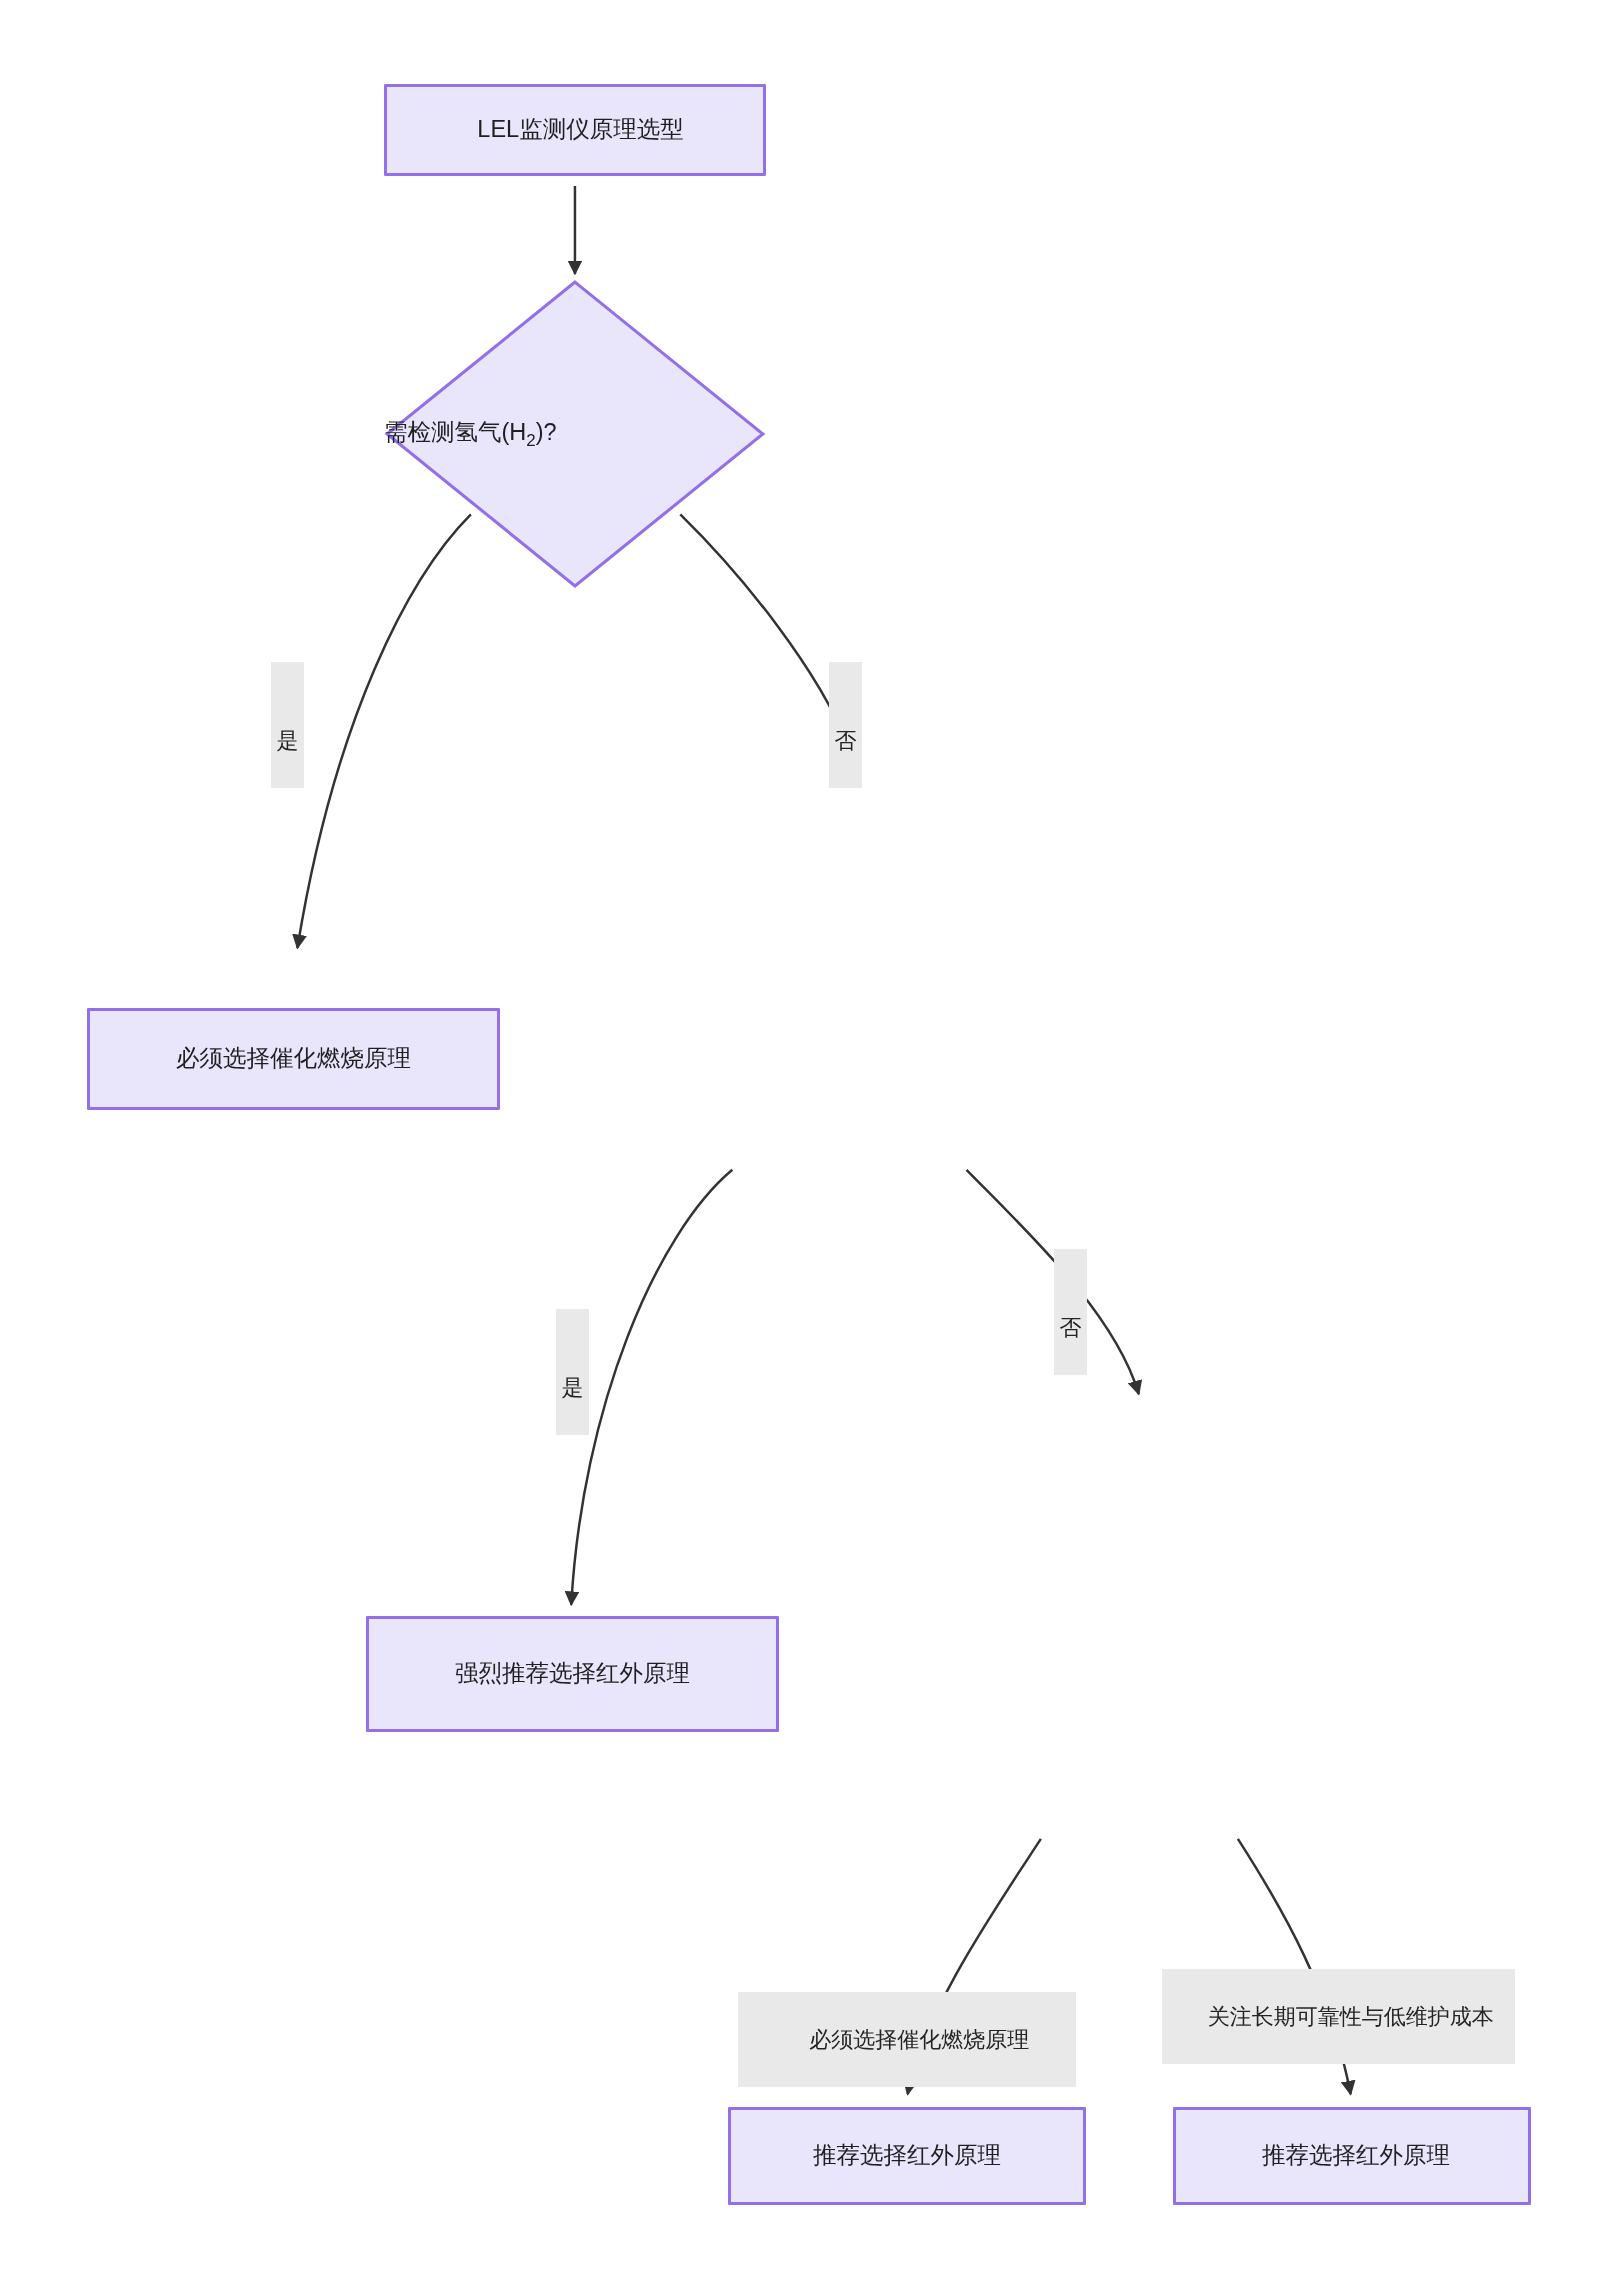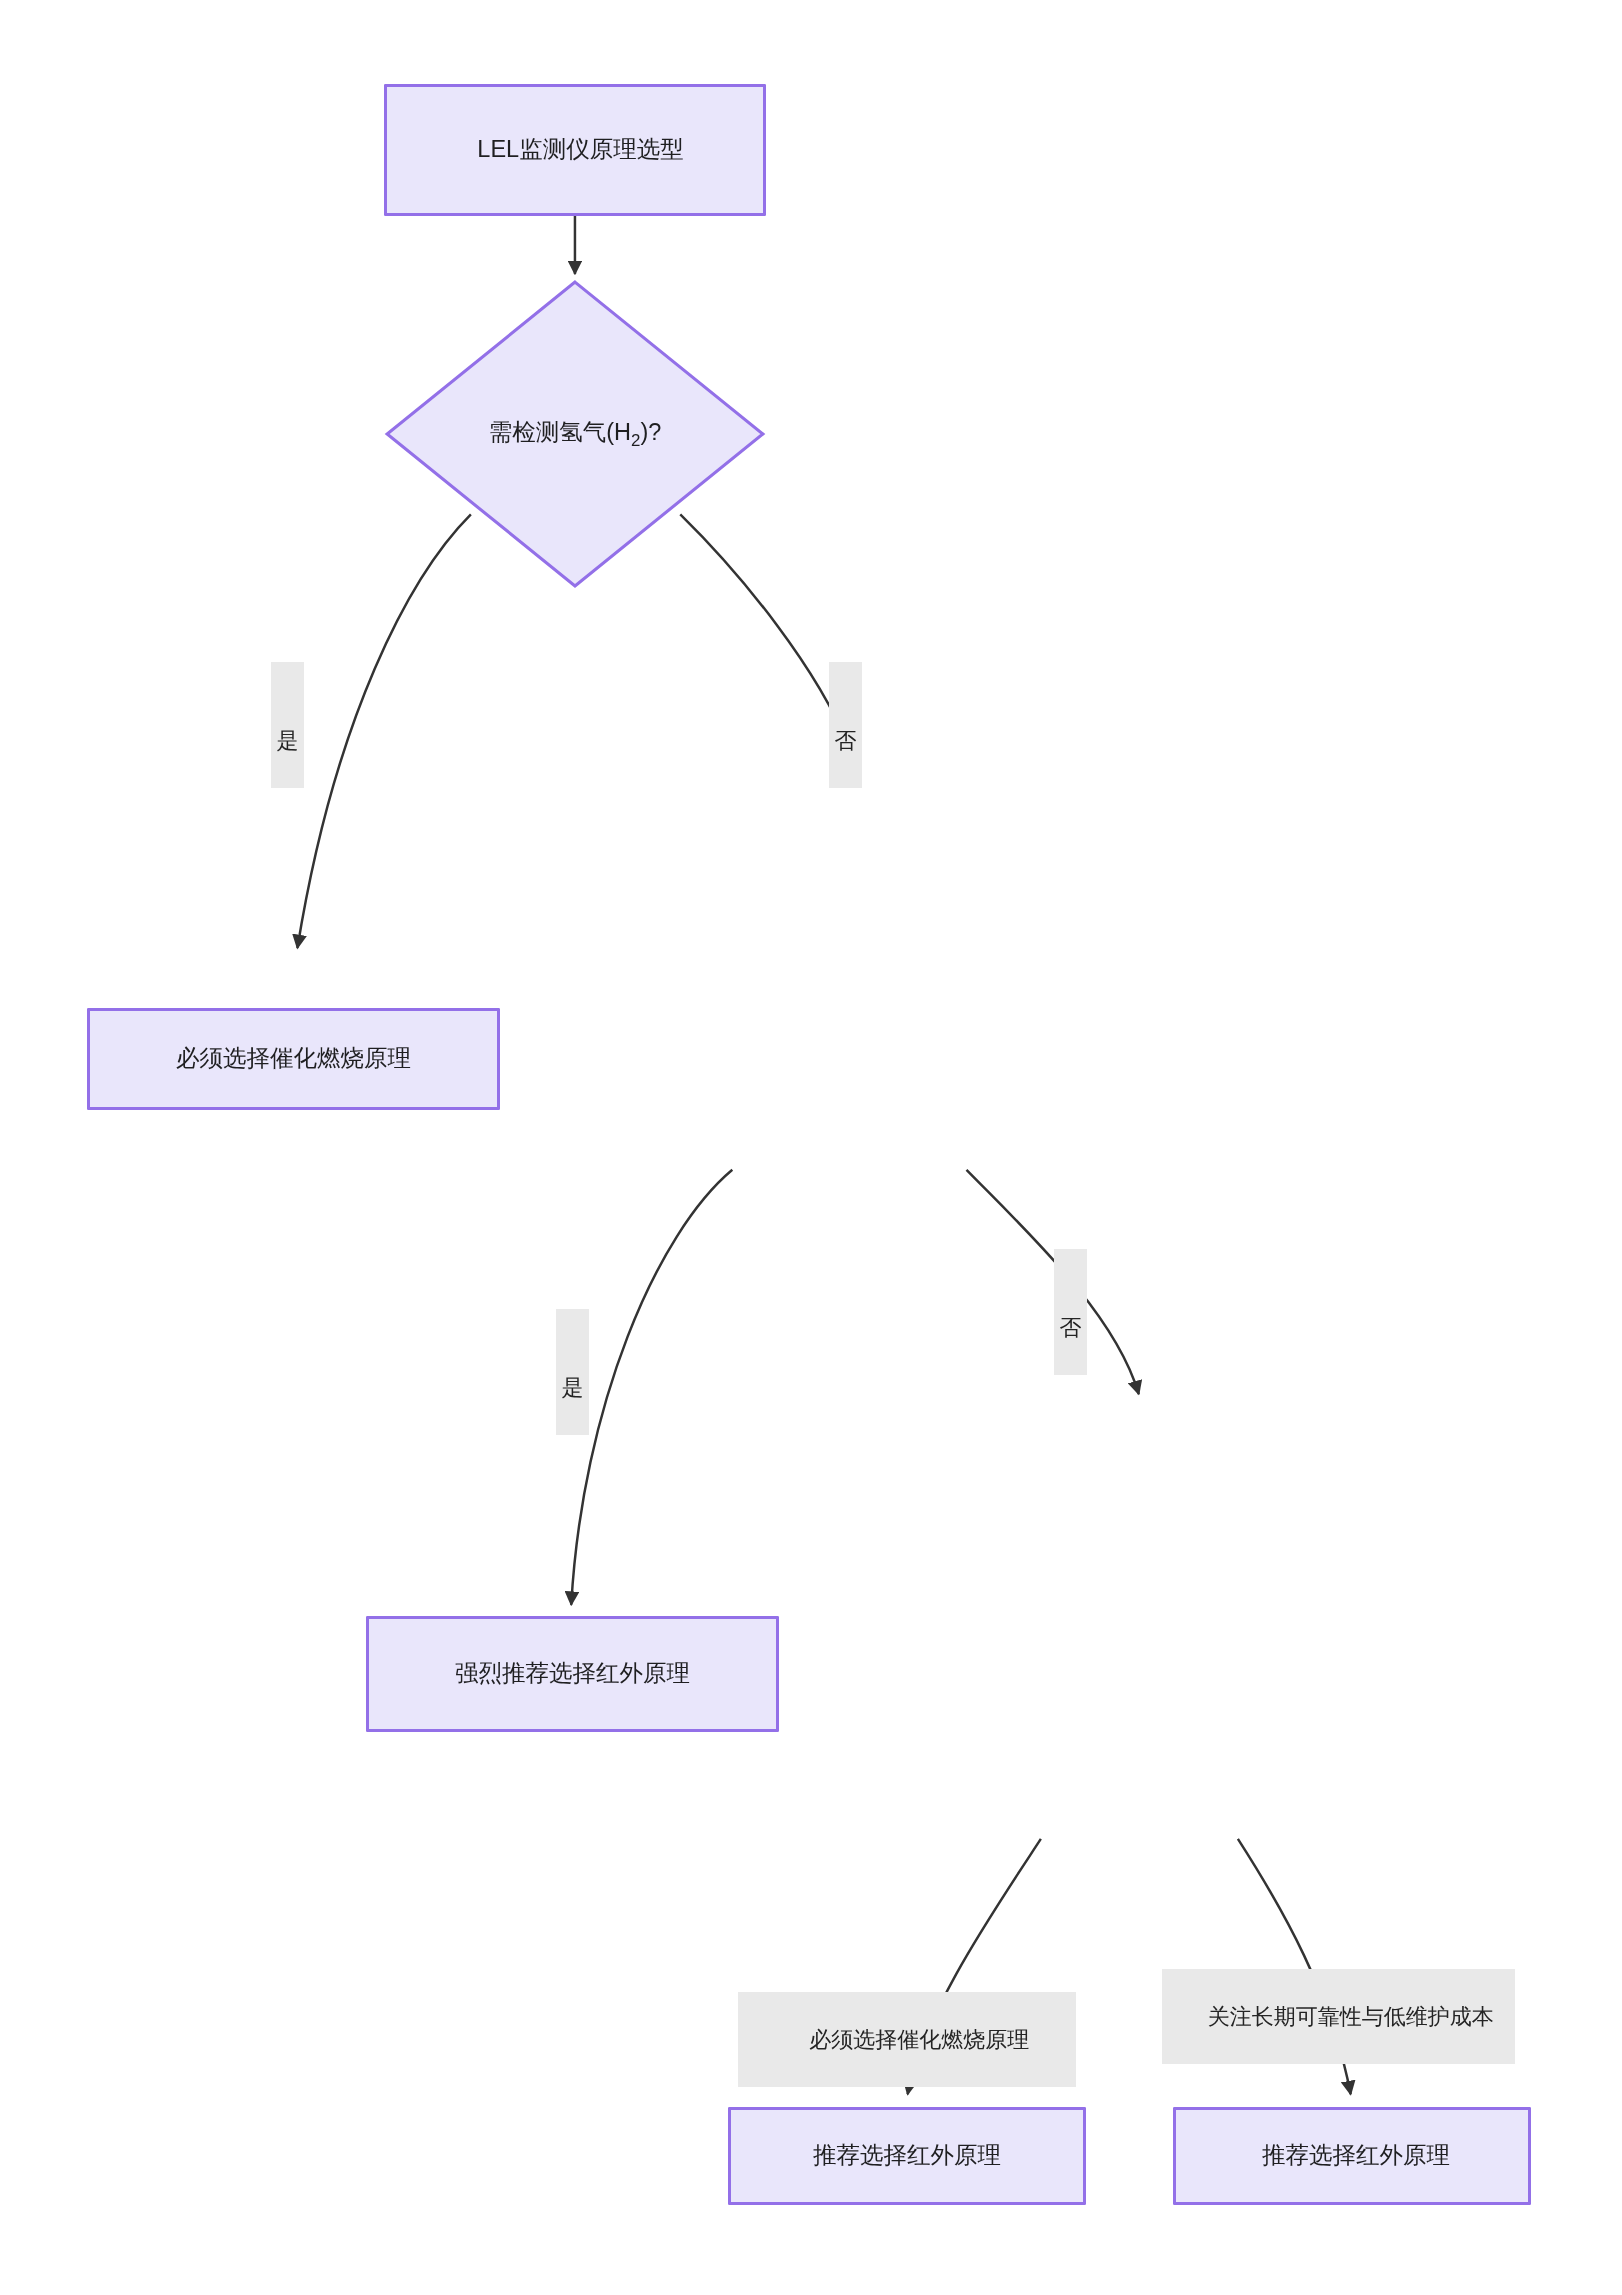--- a/index.html
+++ b/index.html
@@ -50,21 +50,21 @@
     top: 0;
   }
   .diamond-label {
     position: absolute;
     left: 0;
     top: 0;
     width: 100%;
     height: 100%;
     display: flex;
     align-items: center;
-    justify-content: center;
+    justify-content: flex-start;
     text-align: center;
     font-size: 23.5px;
     color: #1f1f21;
     line-height: 1.45;
     box-sizing: border-box;
   }
   .diamond-label > span {
     display: block;
     max-width: 62%;
   }
@@ -104,21 +104,21 @@
 
     <path d="M 1182,1888 C 1060,1990 940,2270 922,2590" fill="none" stroke="#333333" stroke-width="4" marker-end="url(#arrow)"></path>
 
     <path d="M 1560,1888 C 1660,1990 1800,2120 1838,2250" fill="none" stroke="#333333" stroke-width="4" marker-end="url(#arrow)"></path>
 
     <path d="M 1680,2968 C 1600,3090 1490,3250 1465,3380" fill="none" stroke="#333333" stroke-width="4" marker-end="url(#arrow)"></path>
 
     <path d="M 1998,2968 C 2070,3080 2150,3220 2180,3380" fill="none" stroke="#333333" stroke-width="4" marker-end="url(#arrow)"></path>
   </svg>
 
-  <div class="node node-rect" style="left:384px; top:84px; width:382px; height:132px;padding-left:11px;">
+  <div class="node node-rect" style="left:384px; top:84px; width:382px; height:92px;padding-left:11px;">
     <span>LEL监测仪原理选型</span>
   </div>
 
   <div class="node-diamond-wrap" style="left:384px; top:279px; width:382px; height:310px;">
     <svg class="diamond-shape" width="382" height="310" viewBox="0 0 616 500" xmlns="http://www.w3.org/2000/svg">
       <polygon points="308,5 611,250 308,495 5,250" fill="#e9e6fb" stroke="#9370e8" stroke-width="5"></polygon>
     </svg>
     <div class="diamond-label">
       <span><span>需检测氢气(H</span><span class="sub">2</span><span>)?</span></span>
     </div>

